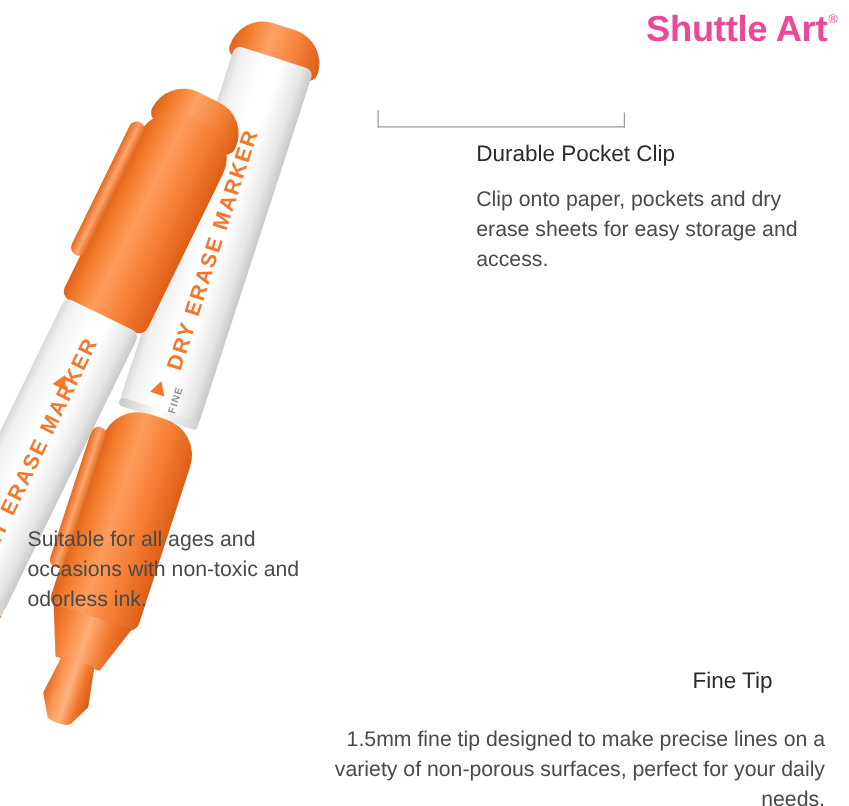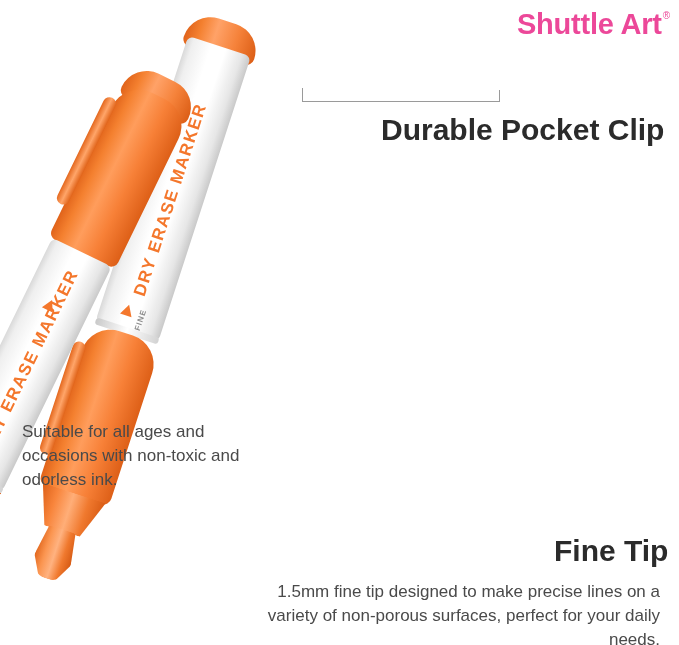--- a/index.html
+++ b/index.html
@@ -36,22 +36,22 @@
     position: relative;
     top: 2px;
     left: 1px;
     font-weight: normal;
   }
 
   
   .callout-title {
     position: absolute;
     color: #2b2b2b;
-    font-size: 30px;
-    font-weight: bold;
+    font-size: 18px;
+    font-weight: normal;
     line-height: 1.16;
   }
   .callout-body {
     position: absolute;
     color: #4a4a4a;
     font-size: 17px;
     line-height: 1.42;
   }
 
   #clip-title { left: 381px; top: 113px; }
@@ -217,19 +217,20 @@
     <div class="tip-ring" style="top:440px;"></div>
     <div class="grip-cone" style="top:446px;"></div>
 
   </div>
 
   <div class="leader v" style="left:302px; top:88px; height:14px;"></div>
   <div class="leader h" style="left:302px; top:101px; width:198px;"></div>
   <div class="leader v" style="left:499px; top:90px; height:12px;"></div>
 
   <div class="callout-title" id="clip-title">Durable Pocket Clip</div>
+  <div class="callout-body" id="clip-body">Clip onto paper, pockets and dry erase sheets for easy storage and access.</div>
 
   <div class="callout-body" id="odor-body">Suitable for all ages and occasions with non-toxic and odorless ink.</div>
 
   <div class="callout-title" id="tip-title">Fine Tip</div>
   <div class="callout-body" id="tip-body">1.5mm fine tip designed to make precise lines on a variety of non-porous surfaces, perfect for your daily needs.</div>
 
 </div>
 
 </body></html>

